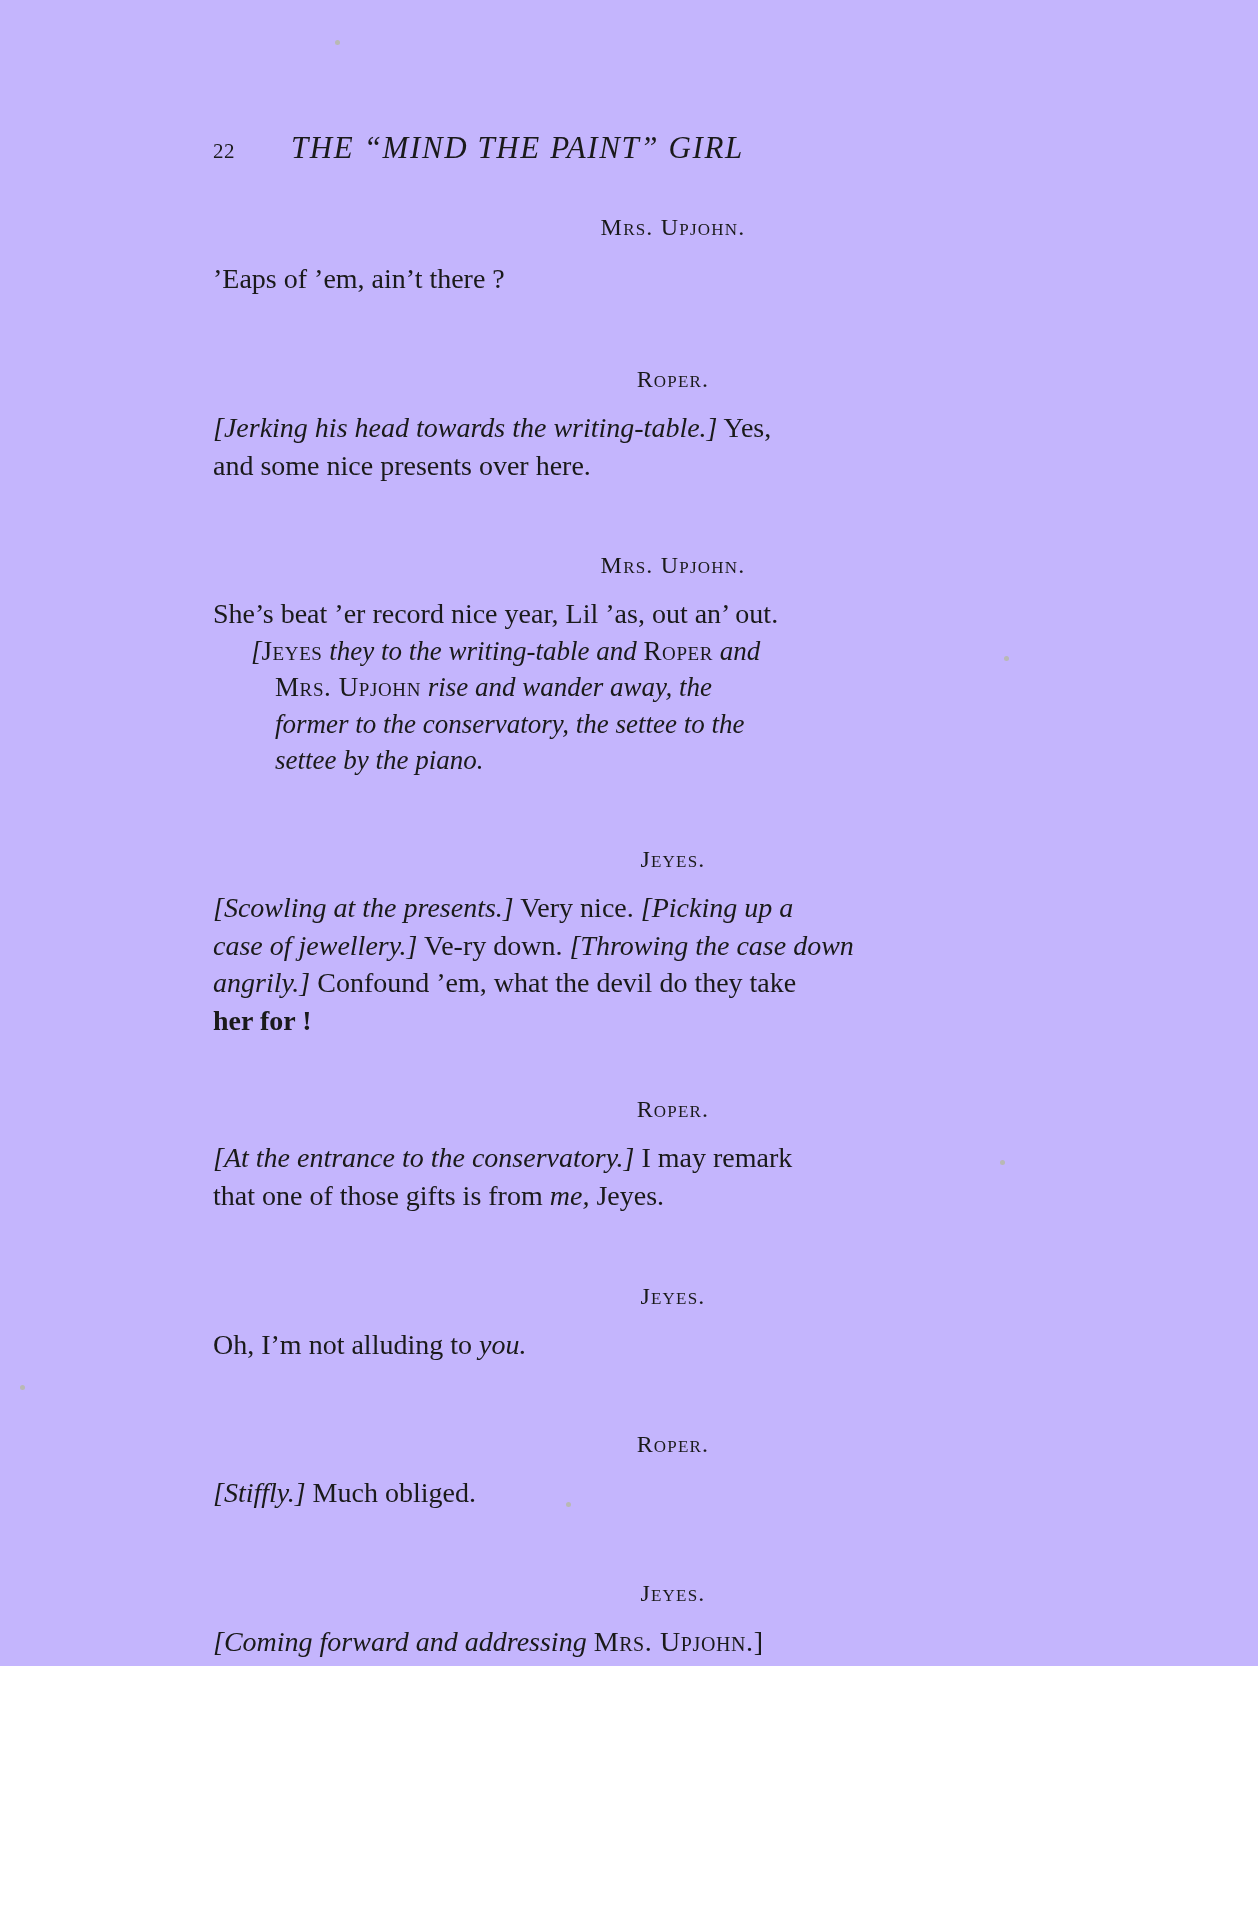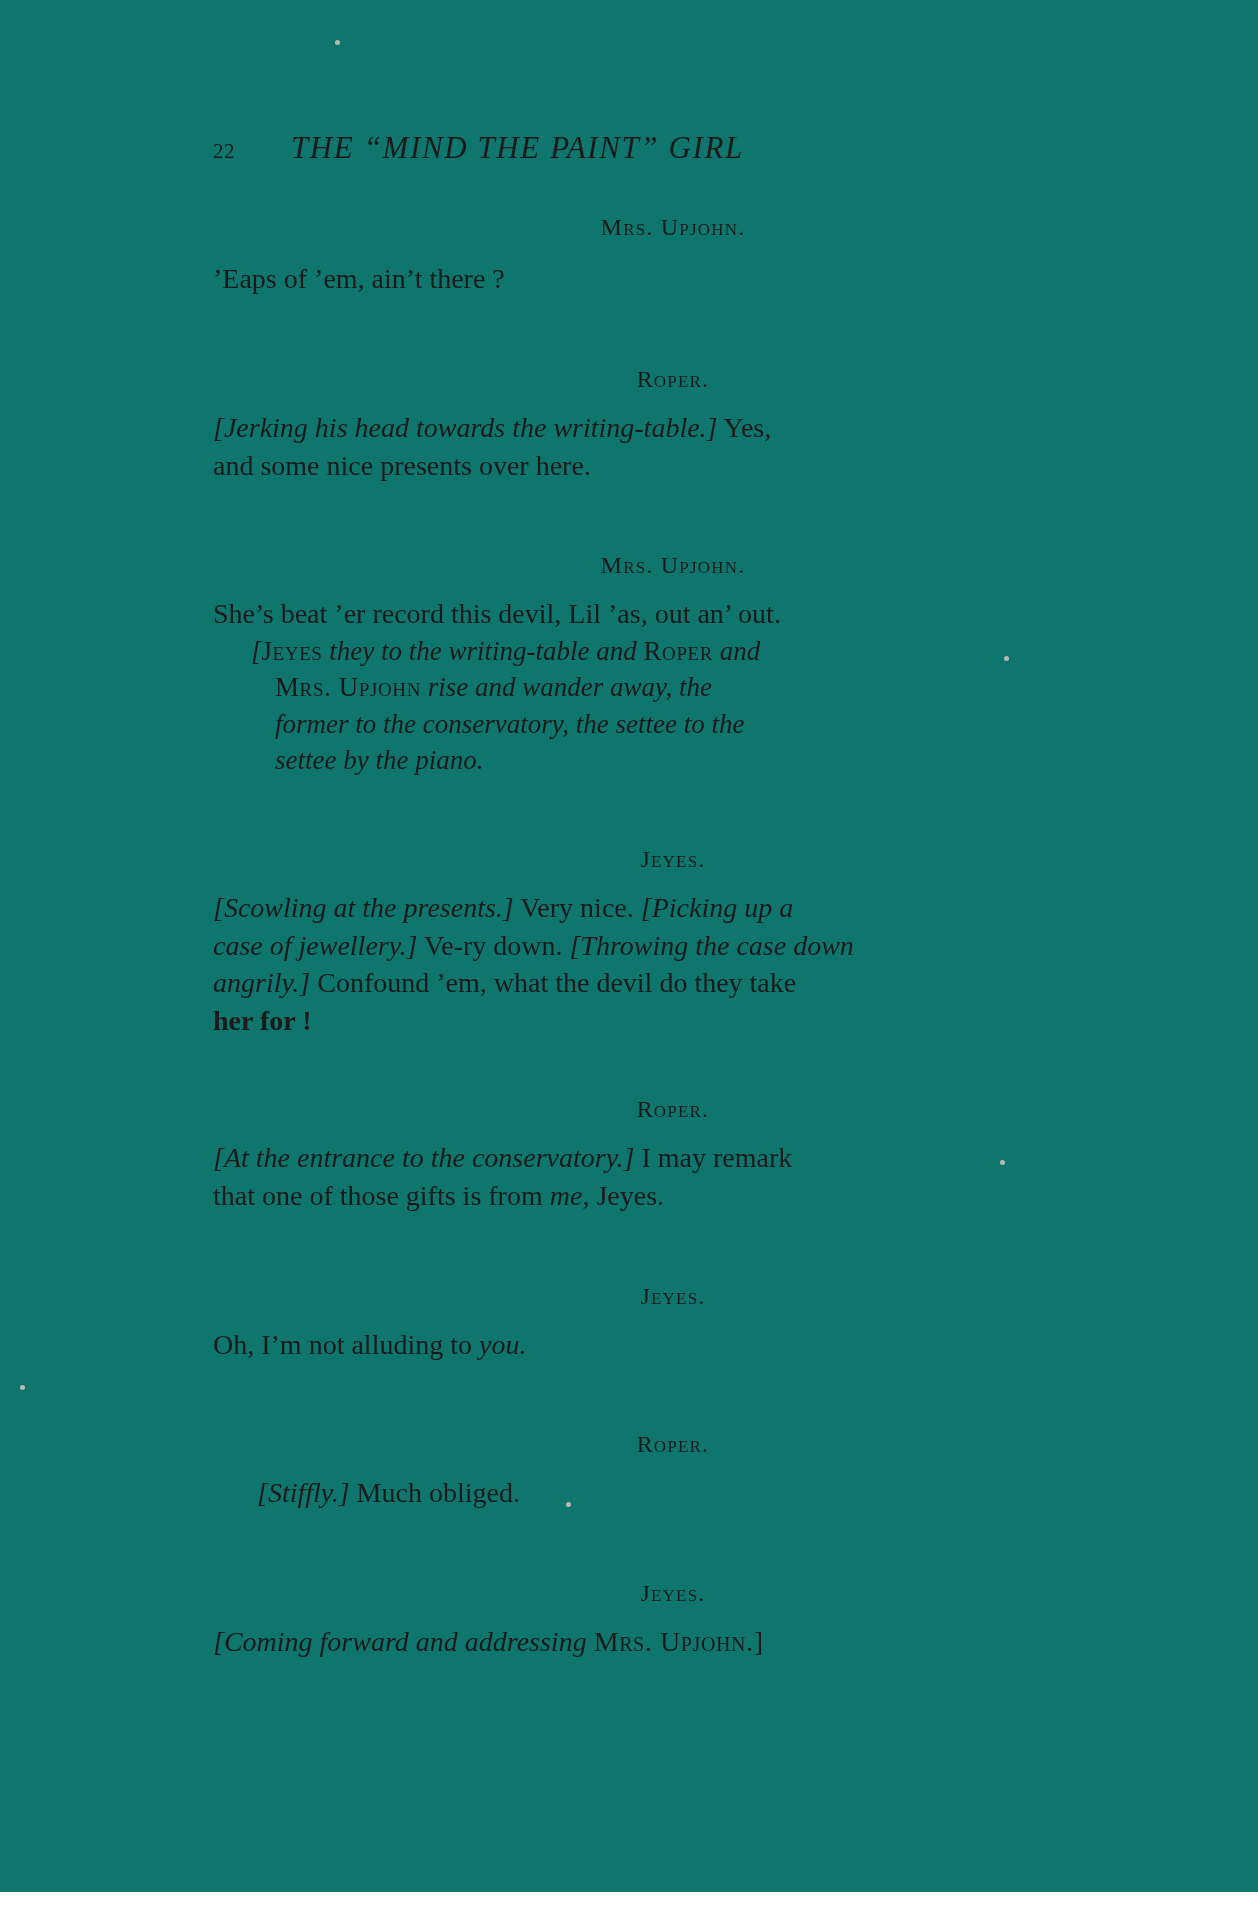--- a/index.html
+++ b/index.html
@@ -13,22 +13,22 @@
     font-family: "Liberation Serif", serif;
     color: #1a1a1a;
     position: relative;
     overflow: hidden;
   }
   .page {
     position: absolute;
     top: 0;
     left: 0;
     width: 1258px;
-    height: 1892px;
-    background: #0f766e;
+    height: 1666px;
+    background: #c4b5fd;
   }
   .content {
     position: absolute;
     left: 213px;
     top: 130px;
     width: 920px;
   }
   
   .running-head {
     display: flex;
@@ -131,21 +131,21 @@
         </div>
         <div class="line" style="text-indent:0;"><span>and some nice presents over here.</span></div>
       </div>
     </div>
 
     <div class="gap-md"></div>
 
     <div class="speech">
       <div class="speaker">Mrs. Upjohn.</div>
       <div class="speech-body">
-        <div class="line" style="text-indent:0;"><span>She’s beat ’er record this devil, Lil ’as, out an’ out.</span></div>
+        <div class="line" style="text-indent:0;"><span>She’s beat ’er record nice year, Lil ’as, out an’ out.</span></div>
         <div class="stage-block">
           <div style="text-indent:-24px;">
             <span>[</span><span class="sc">Jeyes</span>
             <span>they to the writing-table and</span>
             <span class="sc">Roper</span>
             <span>and</span>
           </div>
           <div>
             <span class="sc">Mrs. Upjohn</span>
             <span>rise and wander away, the</span>
@@ -206,21 +206,21 @@
           <span class="it">you.</span>
         </div>
       </div>
     </div>
 
     <div class="gap-md"></div>
 
     <div class="speech">
       <div class="speaker">Roper.</div>
       <div class="speech-body">
-        <div class="line" style="text-indent:0;margin-left:44px;">
+        <div class="line" style="text-indent:0;">
           <span class="it">[Stiffly.]</span>
           <span>Much obliged.</span>
         </div>
       </div>
     </div>
 
     <div class="gap-md"></div>
 
     <div class="speech">
       <div class="speaker">Jeyes.</div>

